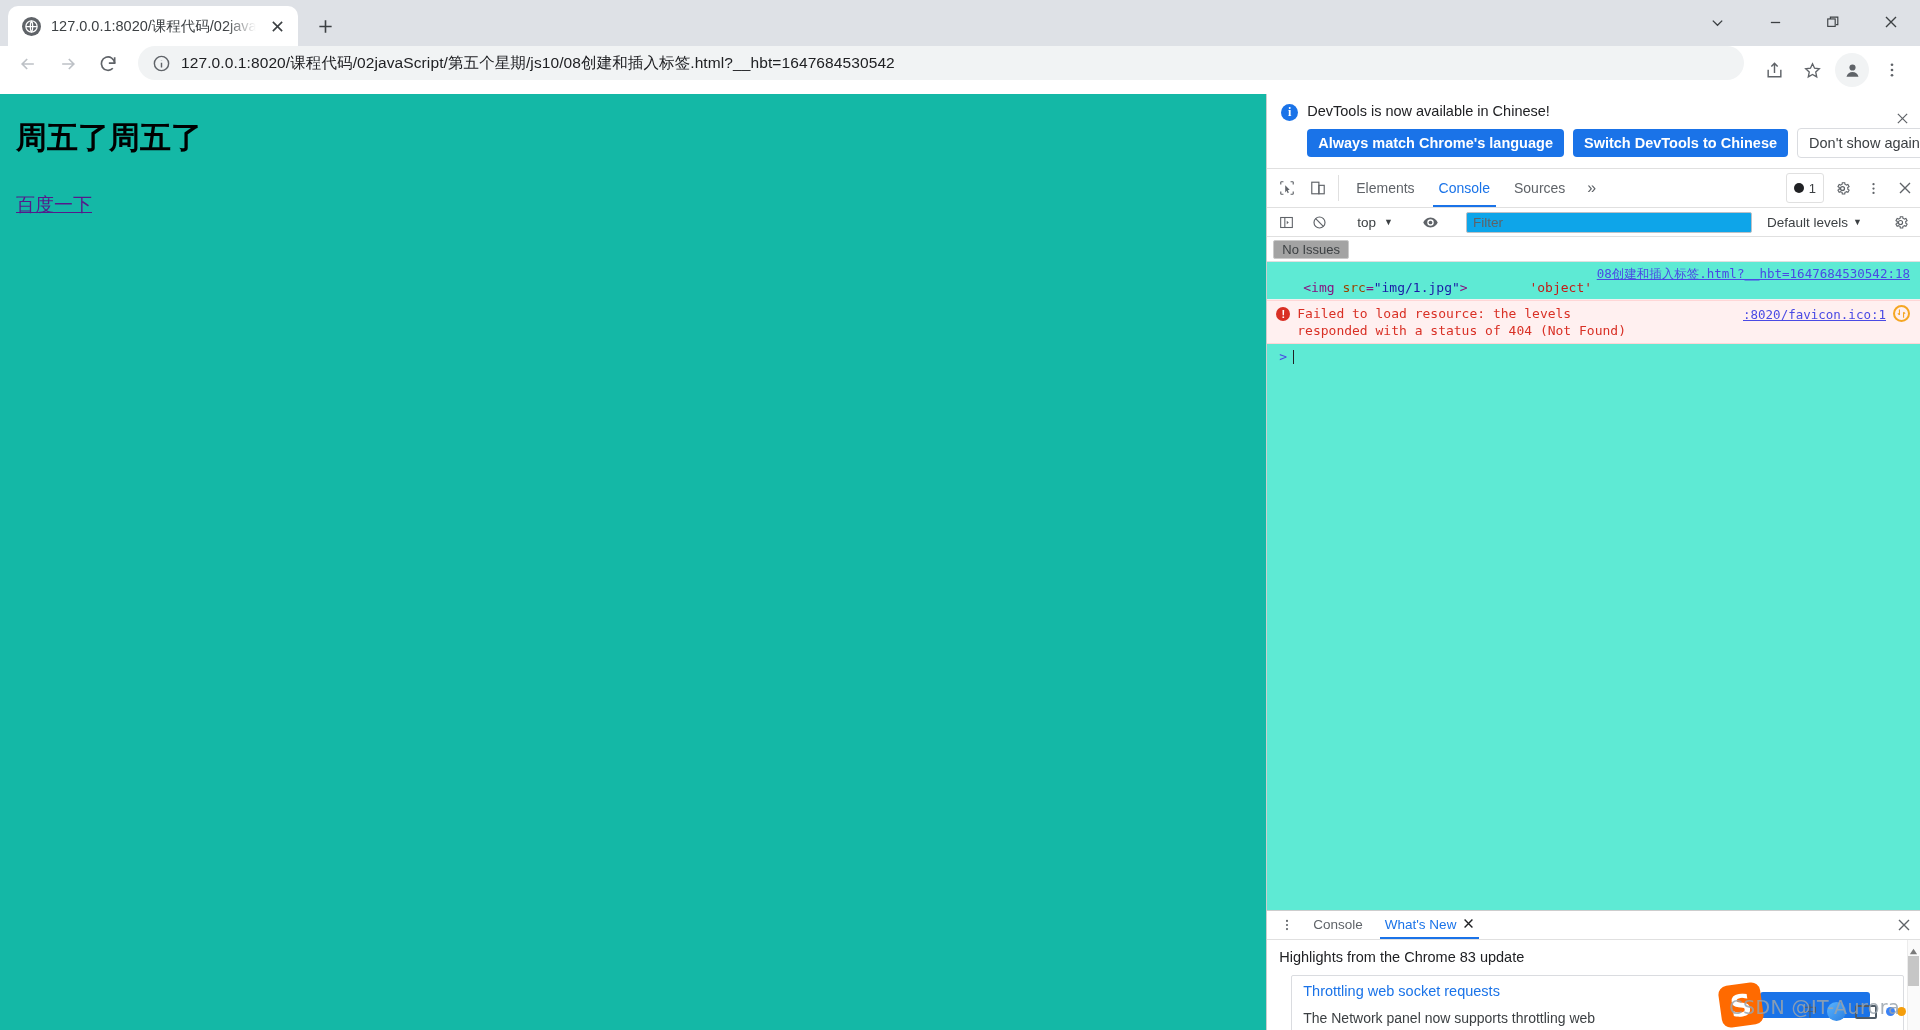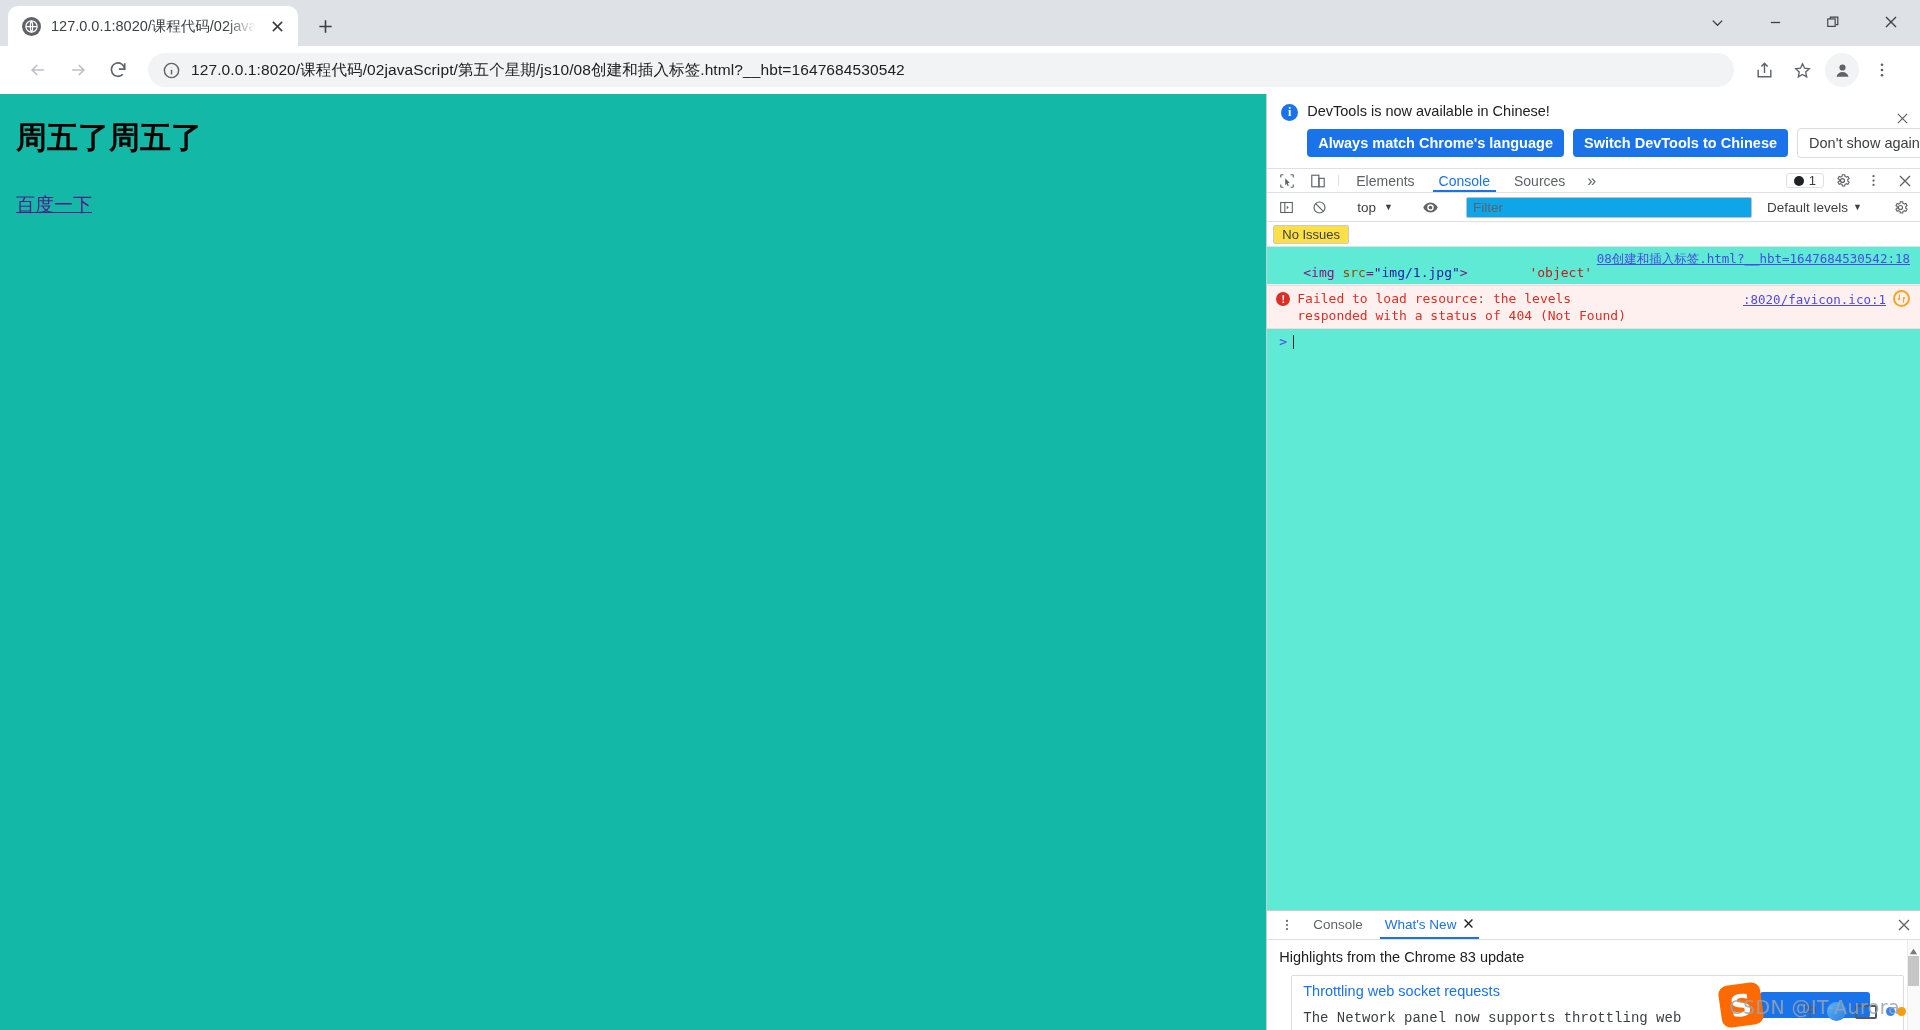--- a/index.html
+++ b/index.html
@@ -48,22 +48,22 @@
     position: absolute; right: 0; top: 0; height: 44px;
     display: flex; align-items: center;
   }
   .win-btn {
     width: 58px; height: 44px; display: flex; align-items: center;
     justify-content: center; color: #3c4043;
   }
 
   
   .toolbar {
-    height: 48px; background: #ffffff; display: flex; align-items: center;
-    padding: 0 20px; gap: 4px;
+    height: 48px; background: #ffffff; display: flex; 
+    padding: 0 10px; gap: 4px;
   }
   .nav-btn {
     width: 36px; height: 36px; border-radius: 50%; display: flex;
     align-items: center; justify-content: center; color: #5f6368; flex:0 0 auto;
   }
   .nav-btn.disabled { color: #bdc1c6; }
   .omnibox {
     flex: 1 1 auto; height: 34px; background: #f1f3f4; border-radius: 17px;
     display: flex; align-items: center; padding: 0 14px; gap: 10px;
     margin: 0 8px; min-width: 0;
@@ -129,21 +129,21 @@
     font-size: 14.5px; padding: 6px 11px; cursor: pointer; white-space: nowrap;
     font-family: "Liberation Sans", sans-serif;
   }
   .notice-close {
     position: absolute; right: 8px; top: 14px; width: 20px; height: 20px;
     display: flex; align-items: center; justify-content: center; color: #5f6368;
   }
 
   
   .dt-tabbar {
-    height: 25px; border-top: 1px solid #e0e0e0; border-bottom: 1px solid #e0e0e0;
+    height: 40px; border-top: 1px solid #e0e0e0; border-bottom: 1px solid #e0e0e0;
     display: flex; align-items: stretch; background: #fff; padding-left: 4px;
   }
   .dt-iconbtn {
     width: 31px; display: flex; align-items: center; justify-content: center;
     color: #5f6368; flex: 0 0 auto;
   }
   .dt-sep { width: 1px; background: #e0e0e0; margin: 6px 5px; flex: 0 0 auto; }
   .dt-tab {
     padding: 0 12px; display: flex; align-items: center; font-size: 14px;
     color: #5f6368; position: relative; white-space: nowrap;
@@ -181,21 +181,21 @@
     color: #3c4043; padding: 0 8px; white-space: nowrap;
   }
 
   
   .issues-bar {
     height: 25px; display: flex; align-items: center; padding-left: 6px;
     border-bottom: 1px solid #e0e0e0; background:#fff;
   }
   .issues-chip {
     border: 1px solid #cacaca; border-radius: 2px; font-size: 13px;
-    color: #3c4043; padding: 1px 8px; background: #fde047;
+    color: #3c4043; padding: 1px 8px; background: #a3a3a3;
   }
 
   
   .console-log {
     flex: 1 1 auto; overflow: hidden; background: #5eead4;
     font-family: "DejaVu Sans Mono", "Liberation Mono", monospace;
     font-size: 13px;
   }
   .log-row { position: relative; padding: 3px 8px 3px 14px; line-height: 17px; }
   .log-row.msg { border-bottom: 1px solid #f0f0f0; }
@@ -255,21 +255,21 @@
     margin-left: auto; width: 32px; display: flex; align-items: center;
     justify-content: center; color: #5f6368;
   }
   .drawer-body { flex: 1 1 auto; position: relative; overflow: hidden; }
   .wn-head { font-size: 14.5px; color: #202124; padding: 9px 12px 6px 12px; }
   .wn-card {
     margin: 4px 16px 0 24px; border: 1px solid #dadce0; border-radius: 2px;
     padding: 7px 11px; background: #fff;
   }
   .wn-title { font-size: 14.5px; color: #1a73e8; }
-  .wn-desc { font-size: 14px; color: #3c4043; line-height: 18px; margin-top: 10px; font-family: Liberation Mono, monospace; }
+  .wn-desc { font-size: 14px; color: #3c4043; line-height: 18px; margin-top: 10px; }
   .wn-scroll {
     position: absolute; right: 0; top: 0; bottom: 0; width: 13px; background: #fafafa;
     border-left: 1px solid #ececec;
   }
   .wn-thumb { position: absolute; right: 1px; top: 16px; width: 11px; height: 30px; background: #c6c6c6; }
   .wn-uparrow {
     position: absolute; right: 2px; top: 2px; width: 9px; height: 9px; color: #7a7a7a;
   }
 
   

